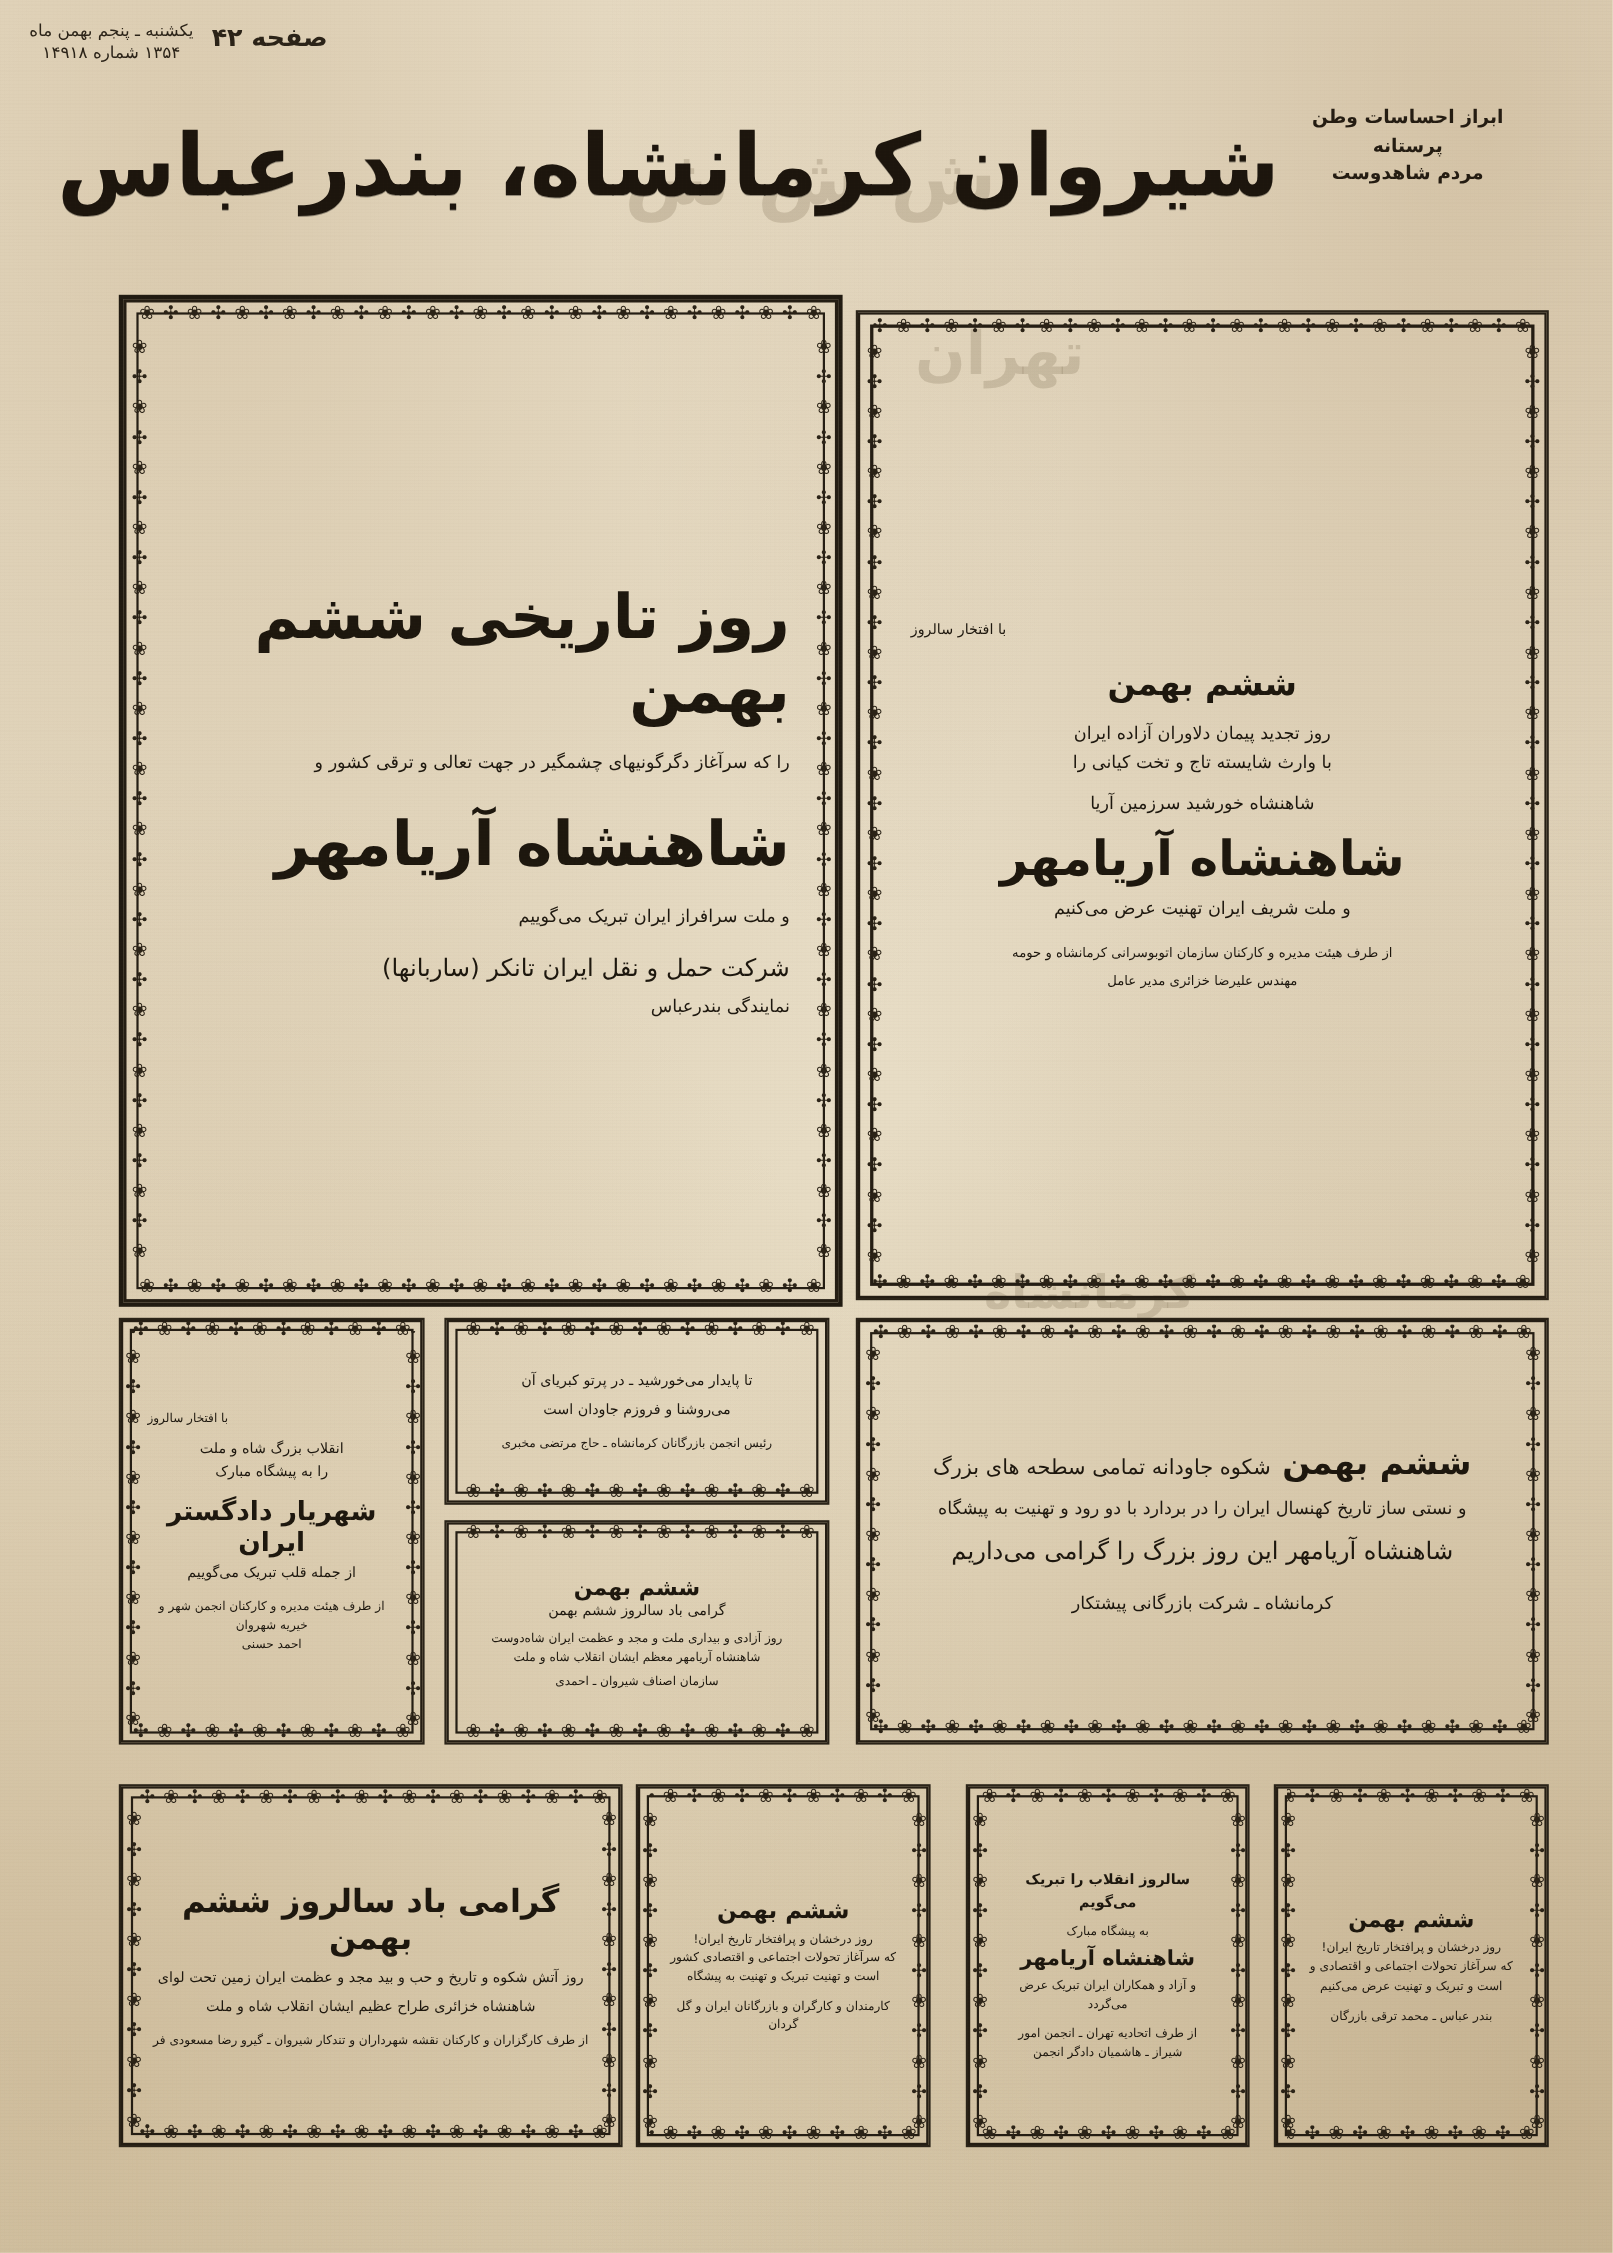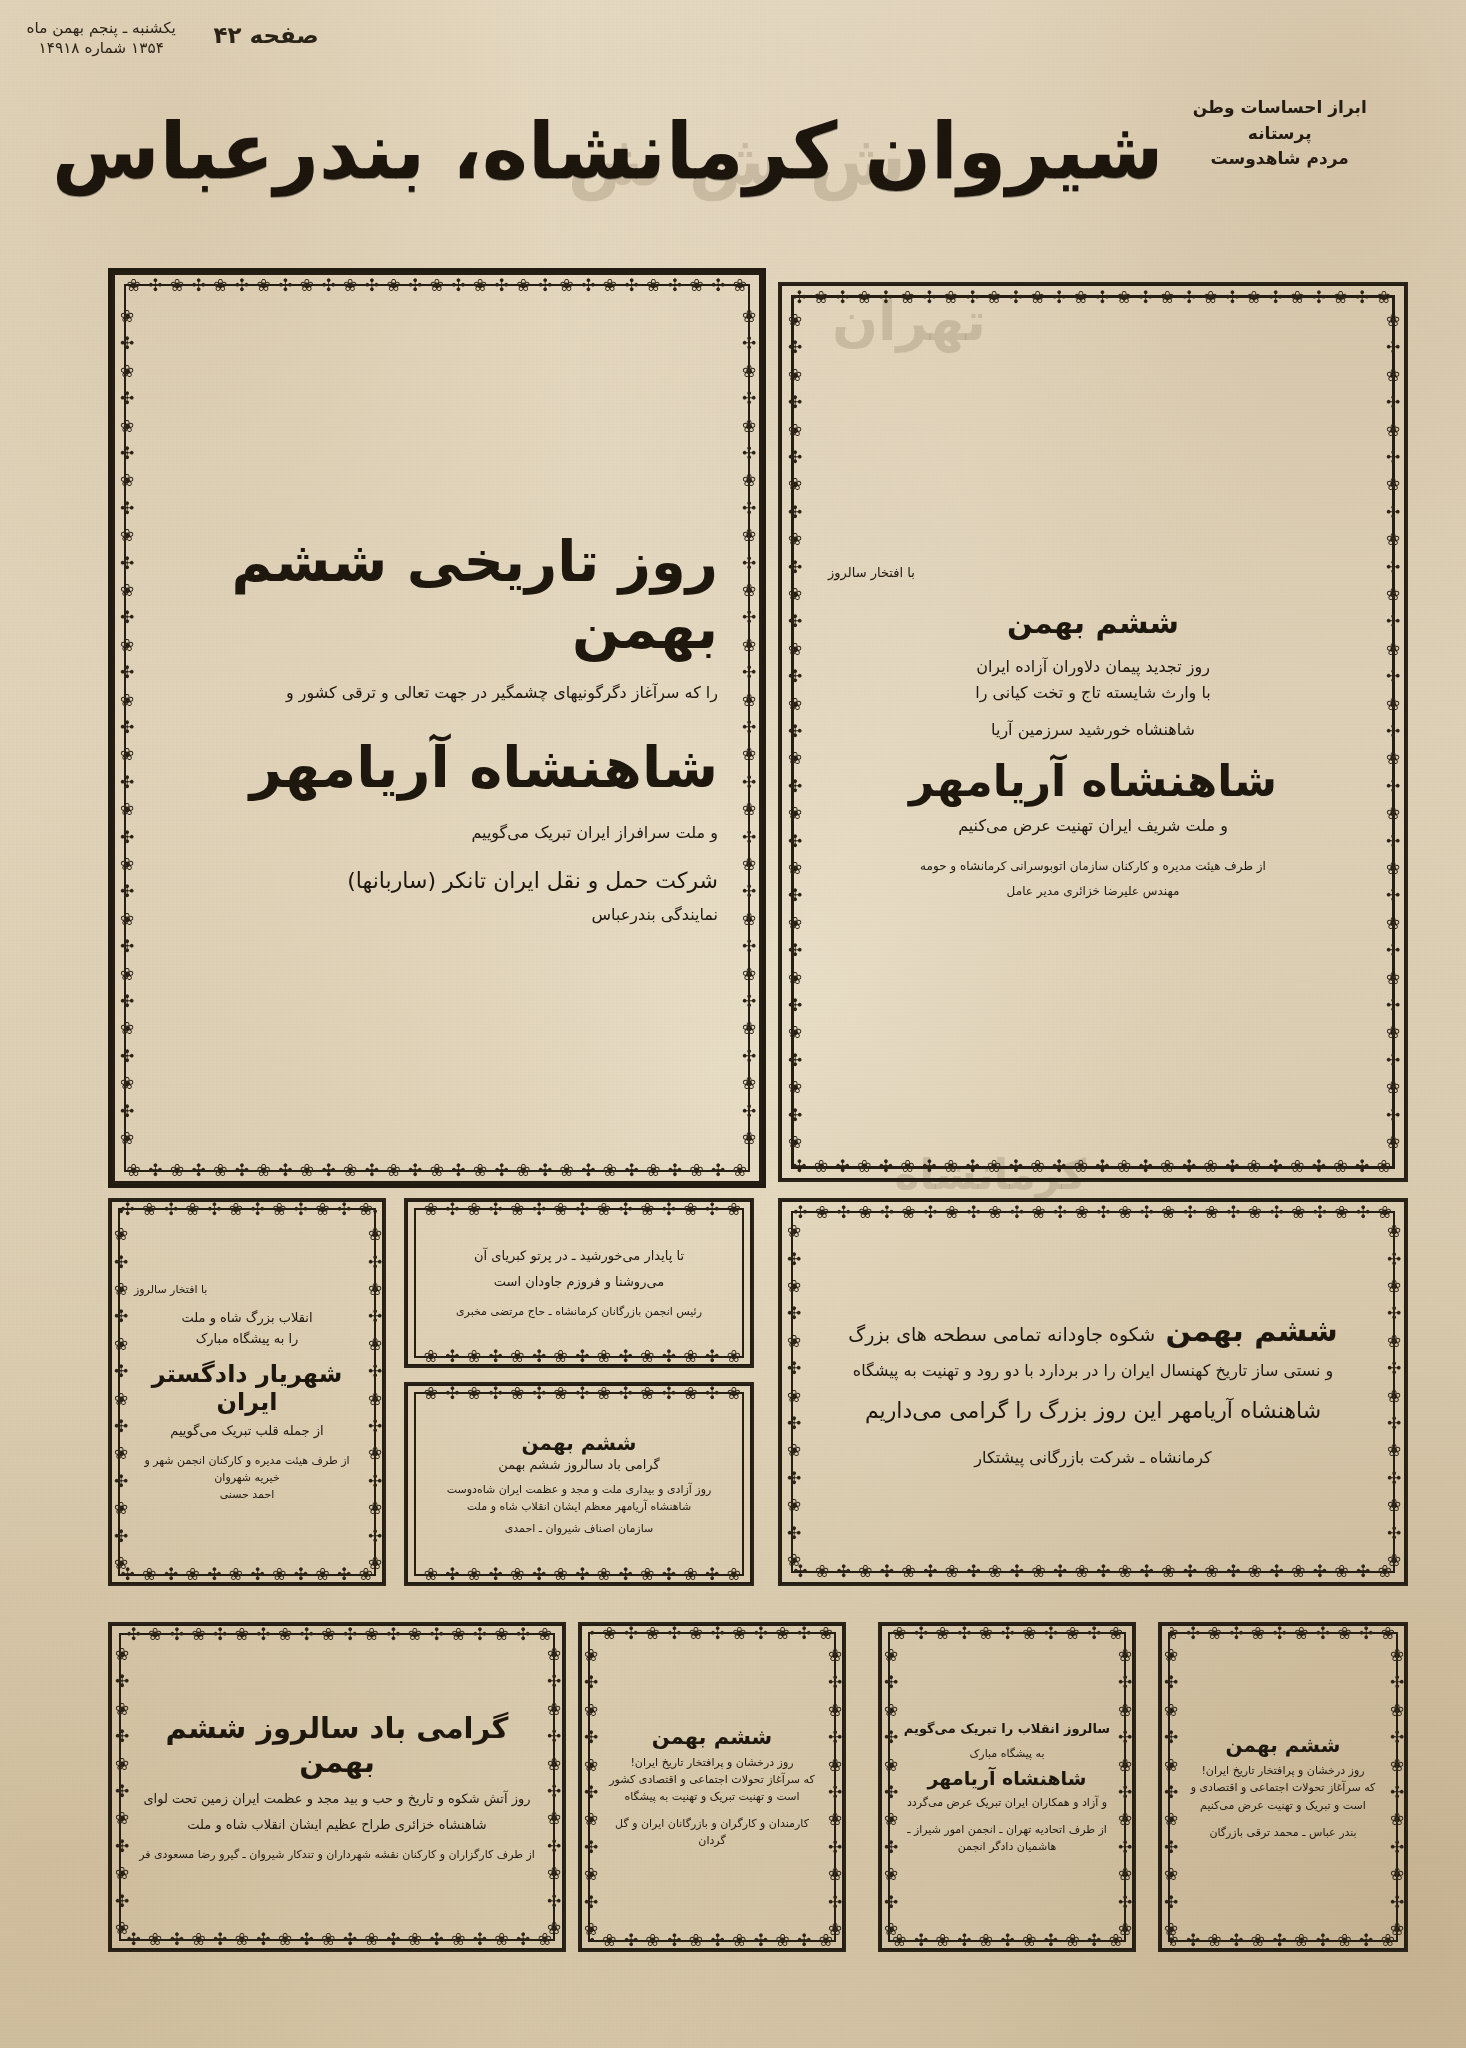--- a/index.html
+++ b/index.html
@@ -35,21 +35,21 @@
     display:flex;flex-direction:row-reverse;align-items:flex-start;justify-content:flex-start;
     gap:18px;
     color:#2b2318;
   }
   .top-date{
     font-size:15px;line-height:1.35;text-align:center;letter-spacing:.5px;
     font-family:"DejaVu Sans", sans-serif;
     transform:scaleX(1.02);
   }
   .top-page{
-    font-size:23px;font-weight:bold;padding-top:4px;margin-left:21px;
+    font-size:23px;font-weight:bold;padding-top:4px;
   }
 
   
   .ghost{
     position:absolute;color:rgba(90,70,45,.18);font-weight:bold;
     letter-spacing:2px;pointer-events:none;user-select:none;
   }
 
   
   .title-band{
@@ -314,21 +314,21 @@
     </div>
   </div>
 
   <div class="box rule-thin" style="top:1622px;right:330px;width:258px;height:330px;">
     <div class="orn" style="height:100%;border-width:2px;padding:6px;">
       <div class="orn-inner" style="border:2px solid #241d13;">
         <div class="floral top">❀ ✣ ❀ ✣ ❀ ✣ ❀ ✣ ❀ ✣ ❀ ✣ ❀ ✣ ❀ ✣ ❀ ✣ ❀ ✣ ❀ ✣ ❀ ✣ ❀ ✣ ❀ ✣ ❀ ✣ ❀ ✣ ❀ ✣ ❀ ✣ ❀ ✣ ❀ ✣ ❀ ✣ ❀ ✣ ❀</div>
         <div class="floral bottom">❀ ✣ ❀ ✣ ❀ ✣ ❀ ✣ ❀ ✣ ❀ ✣ ❀ ✣ ❀ ✣ ❀ ✣ ❀ ✣ ❀ ✣ ❀ ✣ ❀ ✣ ❀ ✣ ❀ ✣ ❀ ✣ ❀ ✣ ❀ ✣ ❀ ✣ ❀ ✣ ❀ ✣ ❀ ✣ ❀</div>
         <div class="floral left">❀ ✣ ❀ ✣ ❀ ✣ ❀ ✣ ❀ ✣ ❀ ✣ ❀ ✣ ❀ ✣ ❀ ✣ ❀ ✣ ❀ ✣ ❀ ✣ ❀ ✣ ❀ ✣ ❀ ✣ ❀</div>
         <div class="floral right">❀ ✣ ❀ ✣ ❀ ✣ ❀ ✣ ❀ ✣ ❀ ✣ ❀ ✣ ❀ ✣ ❀ ✣ ❀ ✣ ❀ ✣ ❀ ✣ ❀ ✣ ❀ ✣ ❀ ✣ ❀</div>
-        <div class="ad-body" style="padding:12px 4px;">
+        <div class="ad-body" style="padding:12px 24px;">
           <div class="l s" style="font-weight:bold;">سالروز انقلاب را تبریک می‌گویم</div>
           <div class="gap-s"></div>
           <div class="l xs">به پیشگاه مبارک</div>
           <div class="gap-s"></div>
           <div class="l" style="font-size:19px;font-weight:bold;">شاهنشاه آریامهر</div>
           <div class="gap-s"></div>
           <div class="l xs">و آزاد و همکاران ایران تبریک عرض می‌گردد</div>
           <div class="gap"></div>
           <div class="l xs">از طرف اتحادیه تهران ـ انجمن امور شیراز ـ هاشمیان دادگر انجمن</div>
         </div>

